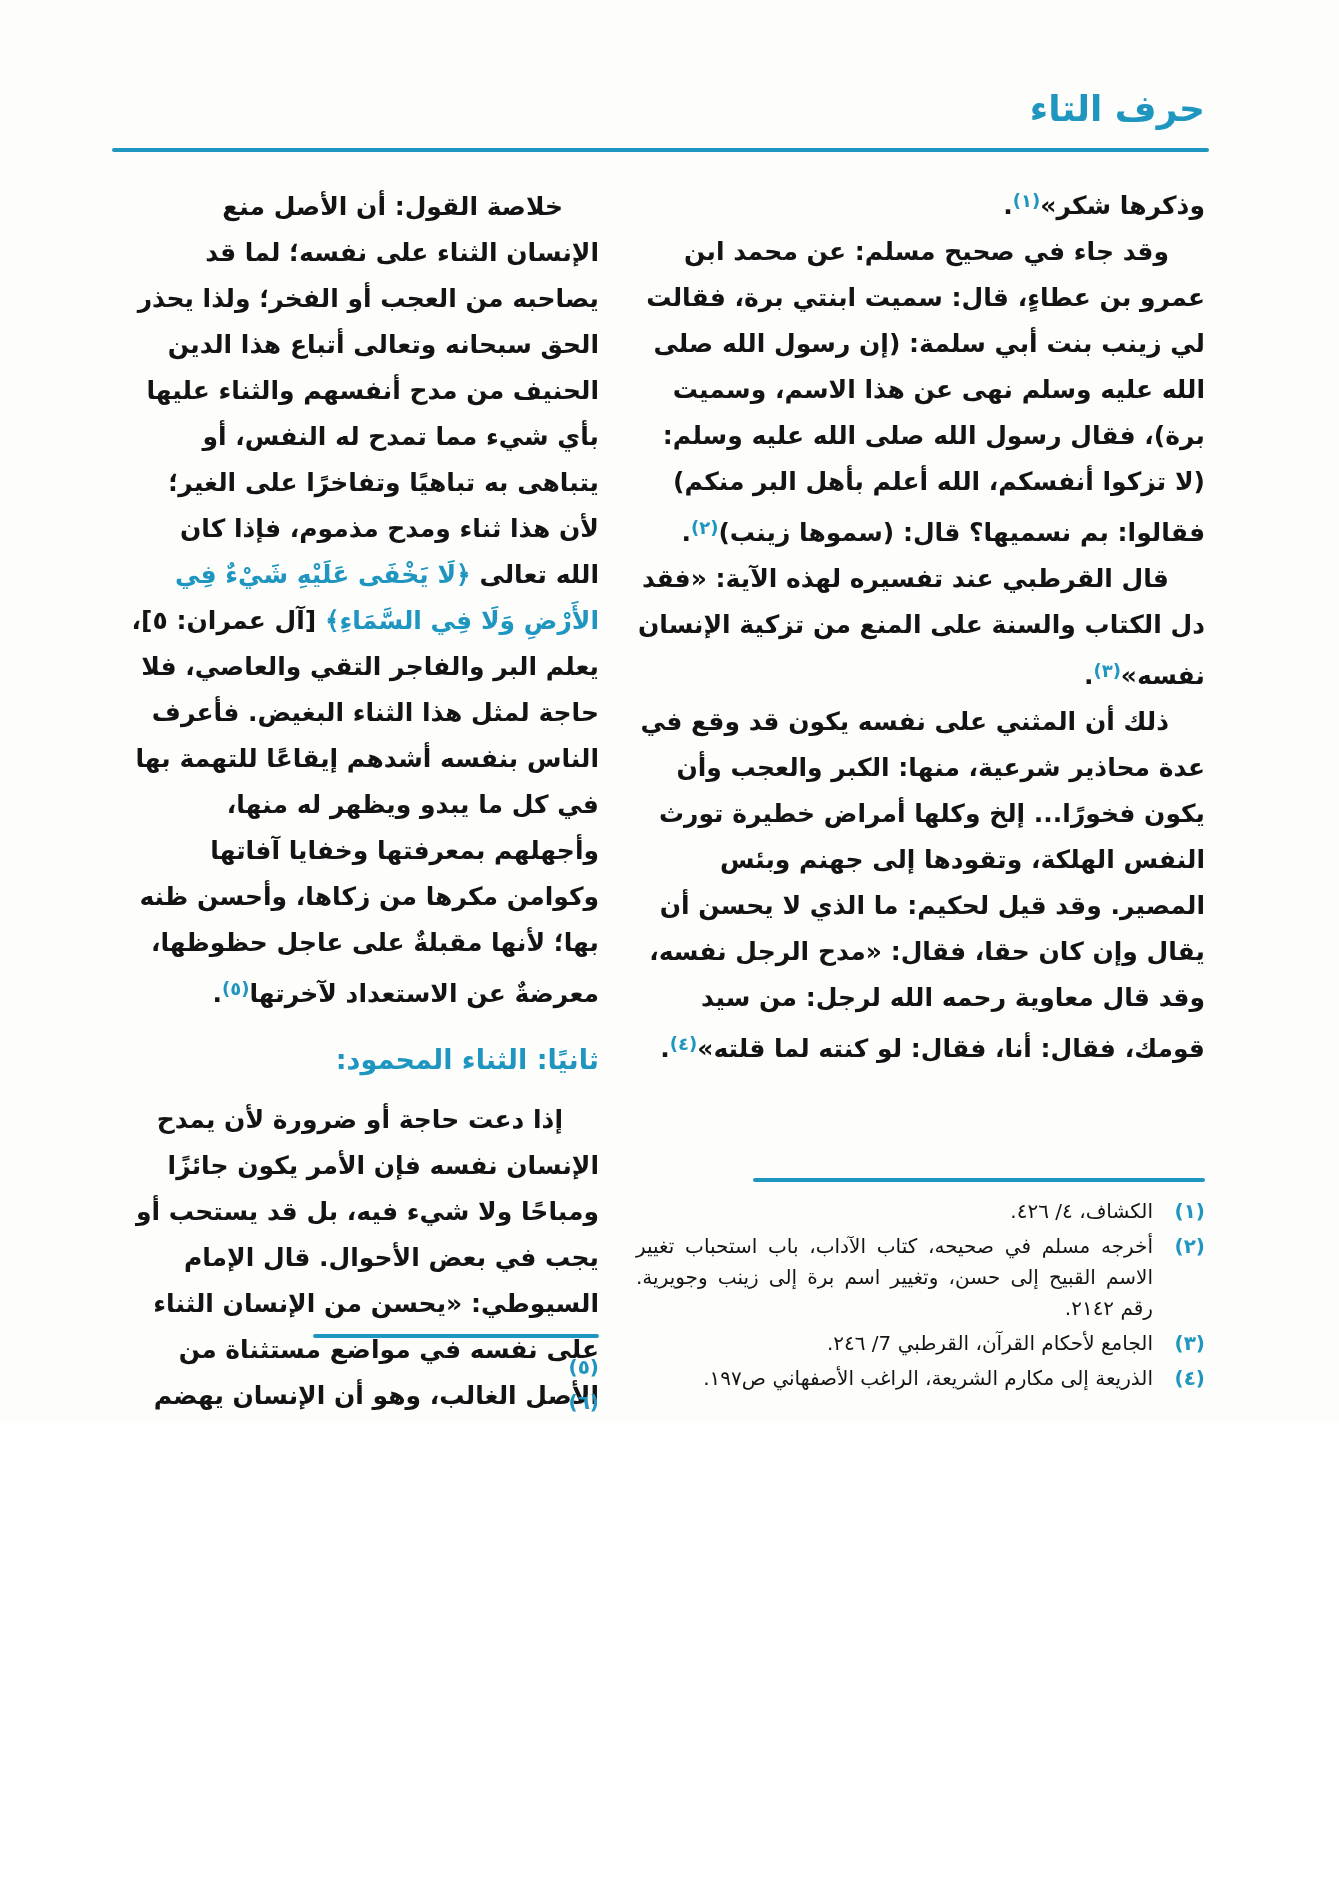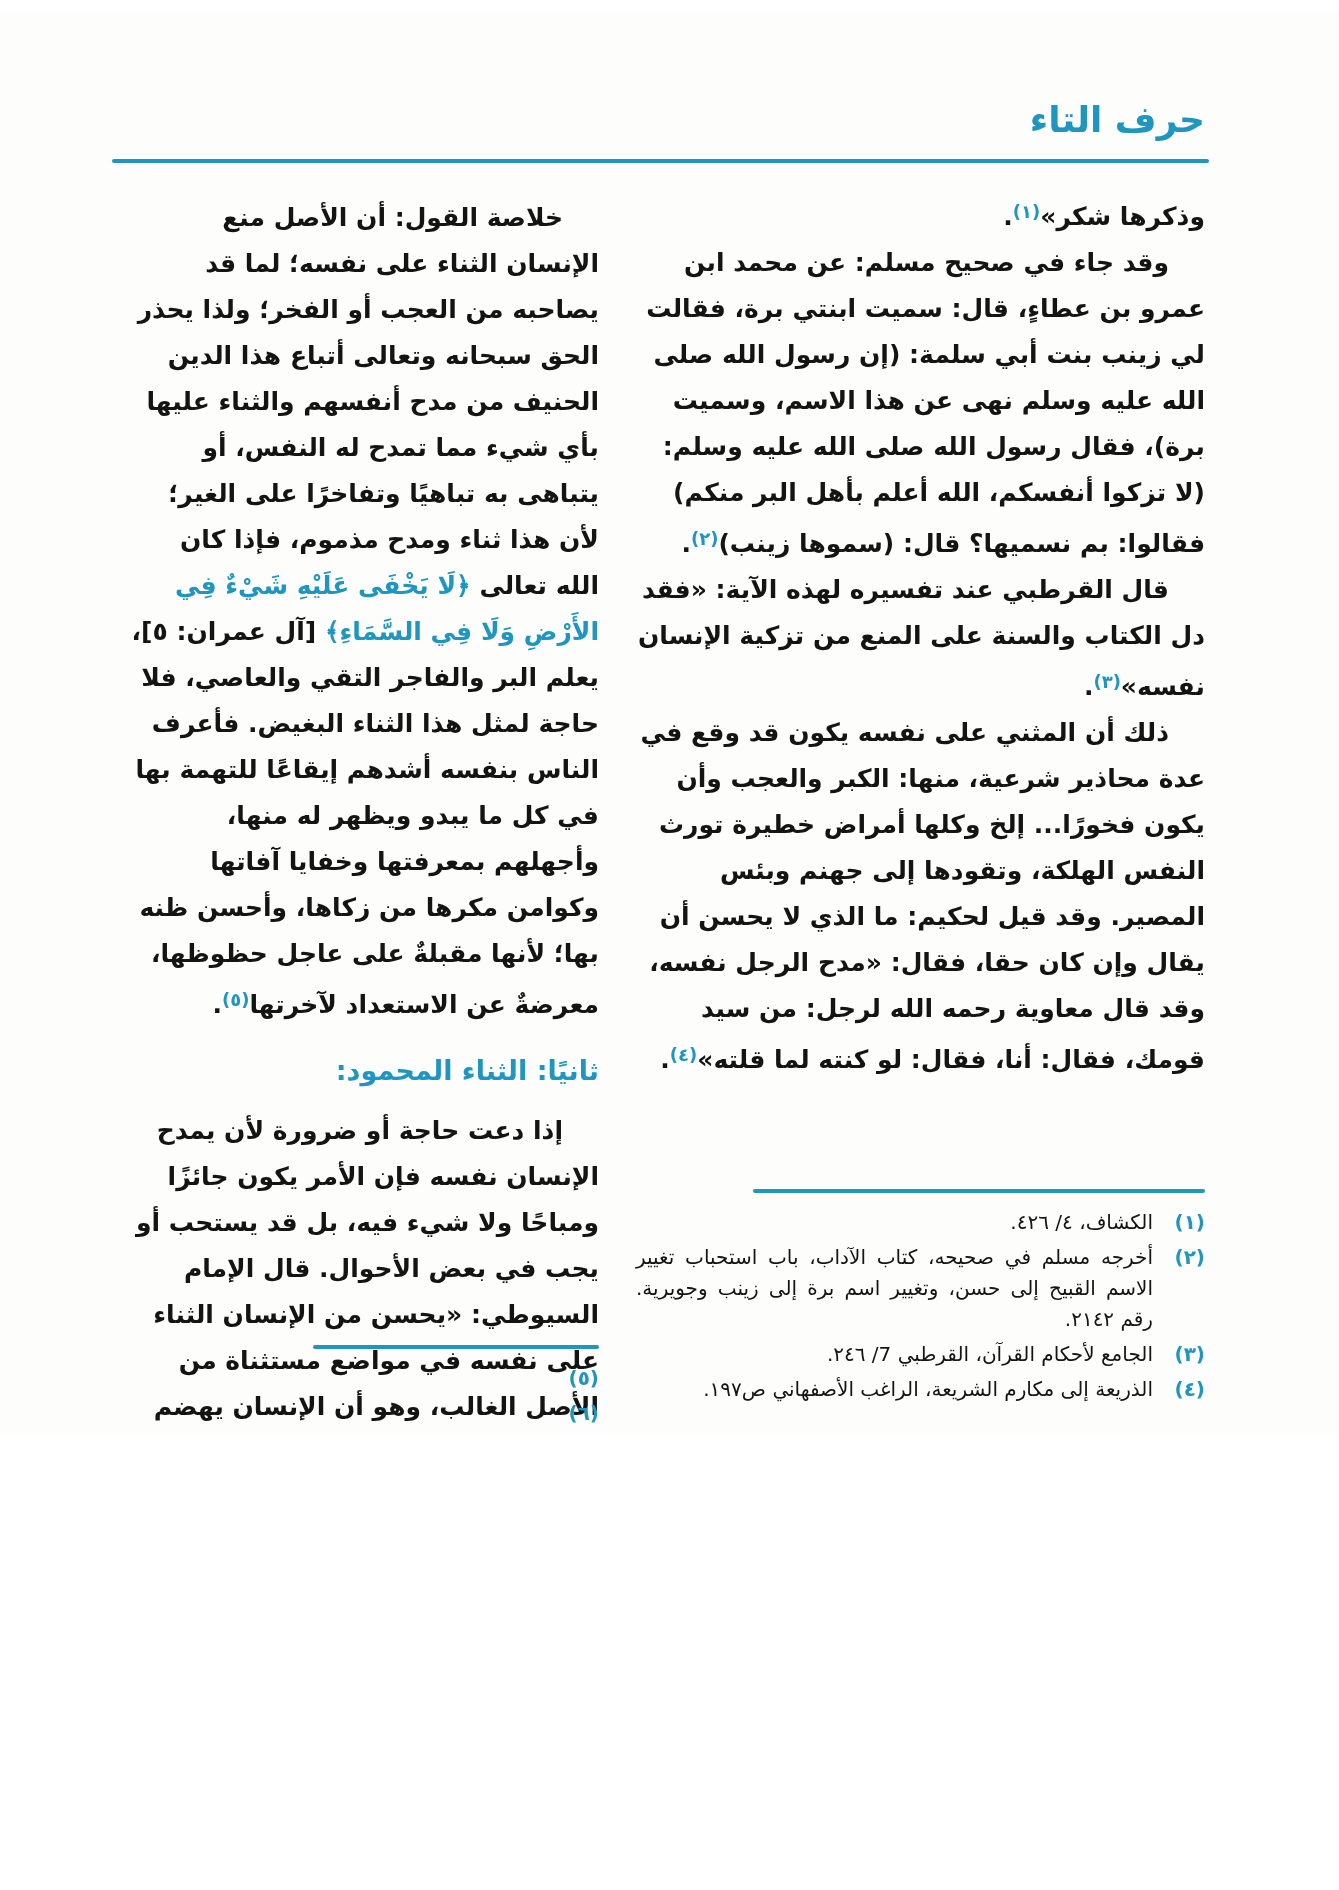--- a/index.html
+++ b/index.html
@@ -9,21 +9,21 @@
   }
   *{margin:0;padding:0;box-sizing:border-box;}
   html,body{background:#ffffff;}
   .page{
     position:relative;
     width:1339px;height:1422px;
     background:var(--paper);
     font-family:"DejaVu Sans", sans-serif;
     direction:rtl;
     overflow:hidden;
-    margin:11px auto;
+    margin:0 auto;
   }
   
   .header-title{
     position:absolute;top:88px;right:134px;
     color:var(--accent);
     font-size:36px;font-weight:bold;
     letter-spacing:1px;
   }
   .header-rule{
     position:absolute;top:148px;left:112px;right:130px;height:4px;

